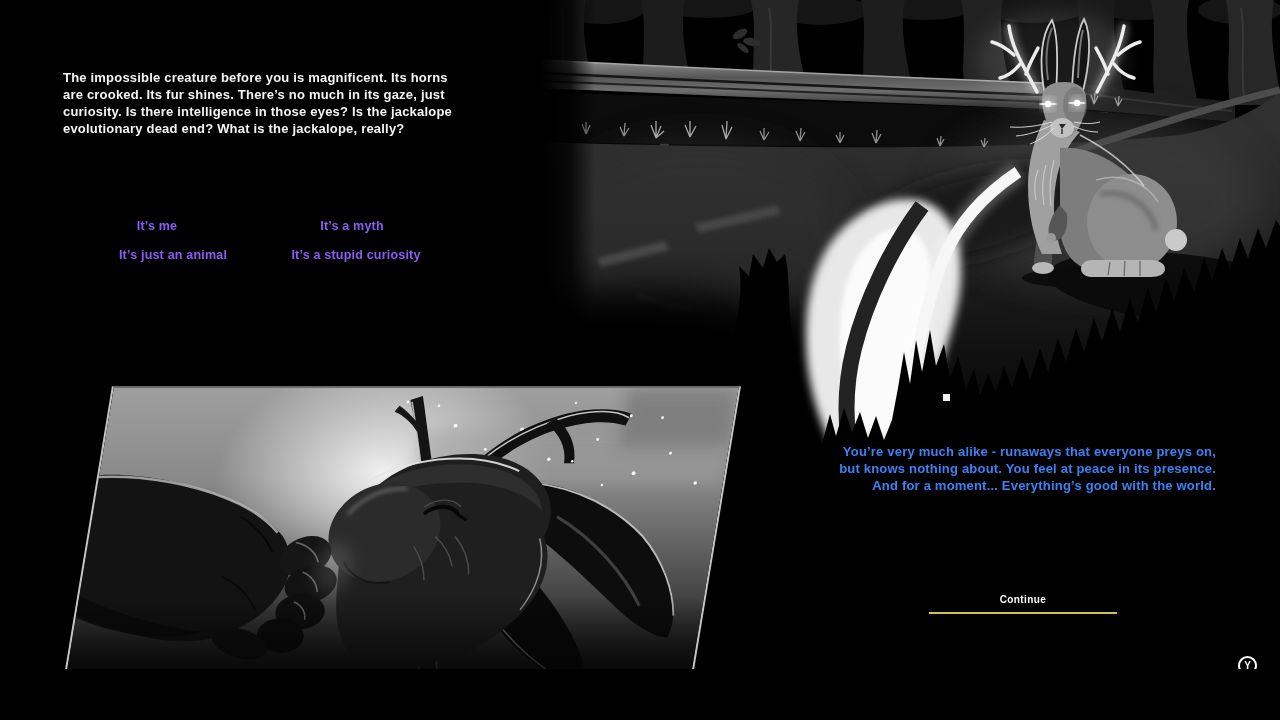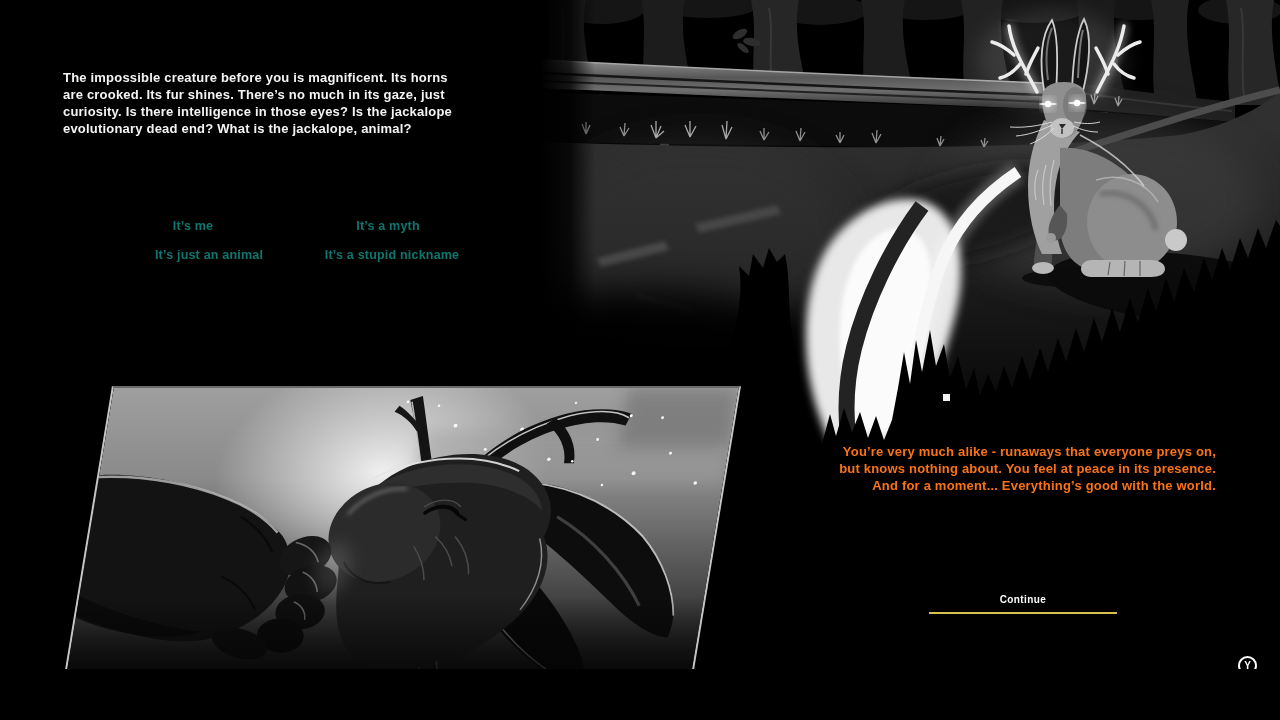--- a/index.html
+++ b/index.html
@@ -4,24 +4,24 @@
 <style>
   html,body{margin:0;padding:0;background:#000;}
   .stage{position:relative;width:1280px;height:669px;background:#000;overflow:hidden;
          font-family:"Liberation Sans",sans-serif;}
   
   .narration{position:absolute;left:63px;top:69px;color:#f4f4f4;
              font-weight:700;font-size:13px;line-height:17px;letter-spacing:.2px;}
   .narration div{white-space:nowrap;}
   
   .choice{position:absolute;transform:translateX(-50%);background:none;border:none;
-          color:#0f766e;font-family:"Liberation Sans",sans-serif;font-weight:700;
-          font-size:12.5px;white-space:nowrap;cursor:pointer;padding:0;letter-spacing:.2px;margin-left:36px;}
-  
-  .response{position:absolute;right:64px;top:443px;text-align:right;color:#f97316;
+          color:#8b5cf6;font-family:"Liberation Sans",sans-serif;font-weight:700;
+          font-size:12.5px;white-space:nowrap;cursor:pointer;padding:0;letter-spacing:.2px;}
+  
+  .response{position:absolute;right:64px;top:443px;text-align:right;color:#3b82f6;
             font-weight:700;font-size:13px;line-height:17px;letter-spacing:.2px;}
   .response div{white-space:nowrap;}
   
   .continue{position:absolute;left:929px;top:594px;width:188px;background:none;border:none;
             border-bottom:2px solid #d3c24b;color:#fff;text-align:center;cursor:pointer;
             font-family:"Liberation Sans",sans-serif;font-weight:700;font-size:10px;
             letter-spacing:.4px;padding:0 0 7px 0;}
   
   .resources{position:absolute;left:1200px;top:656px;width:95px;text-align:center;cursor:pointer;}
   .ybtn{width:15px;height:15px;margin:0 auto 4px auto;border:2px solid #fff;border-radius:50%;
@@ -229,27 +229,27 @@
       <rect x="403" y="394" width="7" height="7" fill="#f2f2f2"></rect>
     </g>
 
     <rect x="0" y="0" width="55" height="360" fill="url(#leftFade)"></rect>
   </svg>
 
   <div class="narration">
     <div>The impossible creature before you is magnificent. Its horns</div>
     <div>are crooked. Its fur shines. There’s no much in its gaze, just</div>
     <div>curiosity. Is there intelligence in those eyes? Is the jackalope</div>
-    <div>evolutionary dead end? What is the jackalope, animal?</div>
+    <div>evolutionary dead end? What is the jackalope, really?</div>
   </div>
 
   <button class="choice" style="left:157px;top:219px">It’s me</button>
   <button class="choice" style="left:352px;top:219px">It’s a myth</button>
   <button class="choice" style="left:173px;top:248px">It’s just an animal</button>
-  <button class="choice" style="left:356px;top:248px">It’s a stupid nickname</button>
+  <button class="choice" style="left:356px;top:248px">It’s a stupid curiosity</button>
 
   <div class="panel">
     <svg viewBox="0 0 632 302" preserveAspectRatio="none" aria-hidden="true">
       <defs>
         <linearGradient id="pBg" x1="0" y1="0" x2="0" y2="1">
           <stop offset="0" stop-color="#9f9f9f"></stop>
             <stop offset="0.3" stop-color="#8a8a8a"></stop>
           <stop offset="0.6" stop-color="#555"></stop>
             <stop offset="0.9" stop-color="#222"></stop>
           <stop offset="1" stop-color="#101010"></stop>

